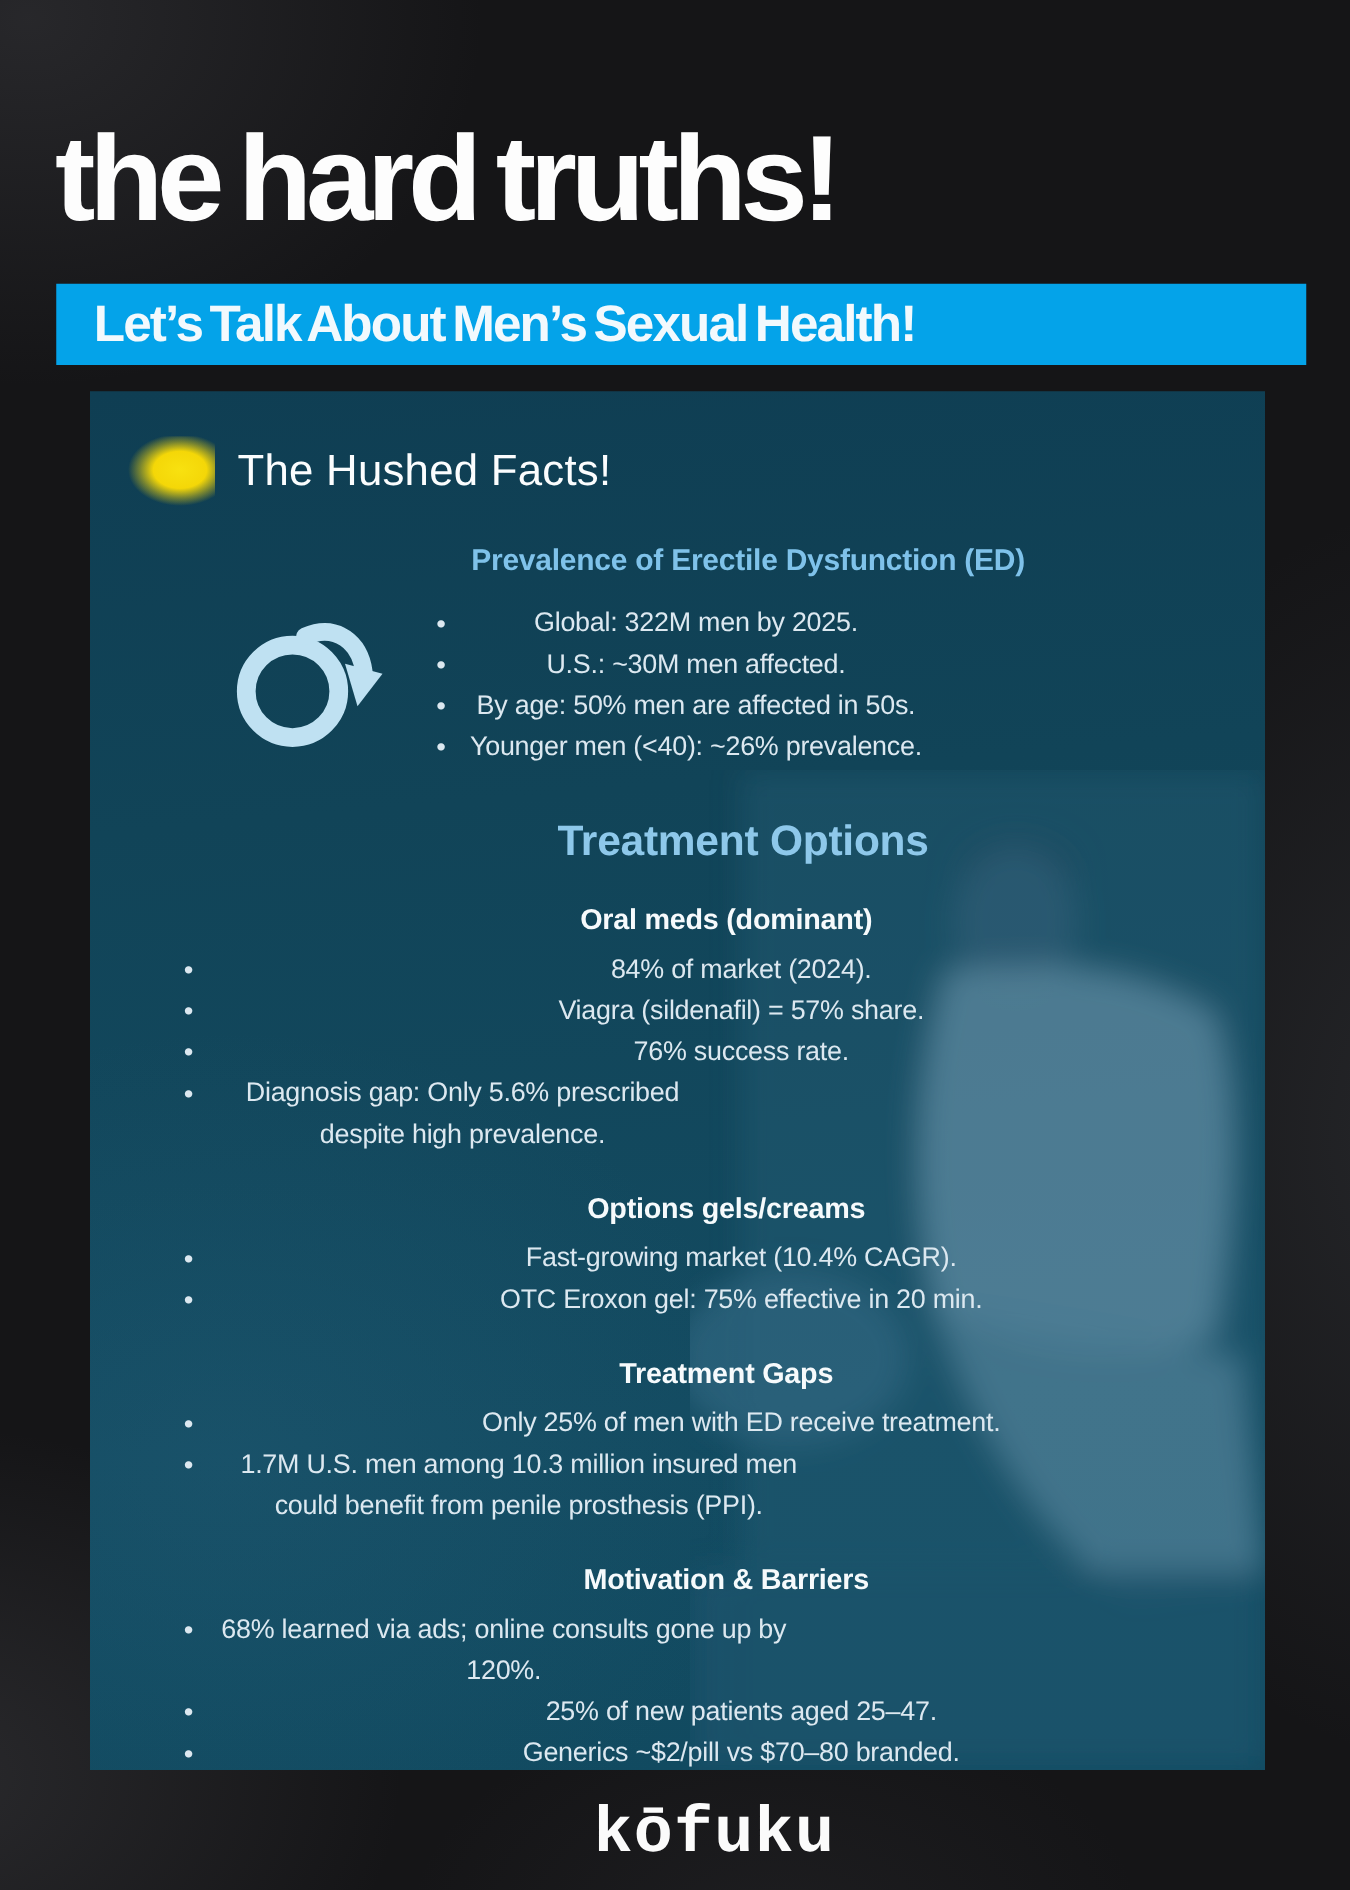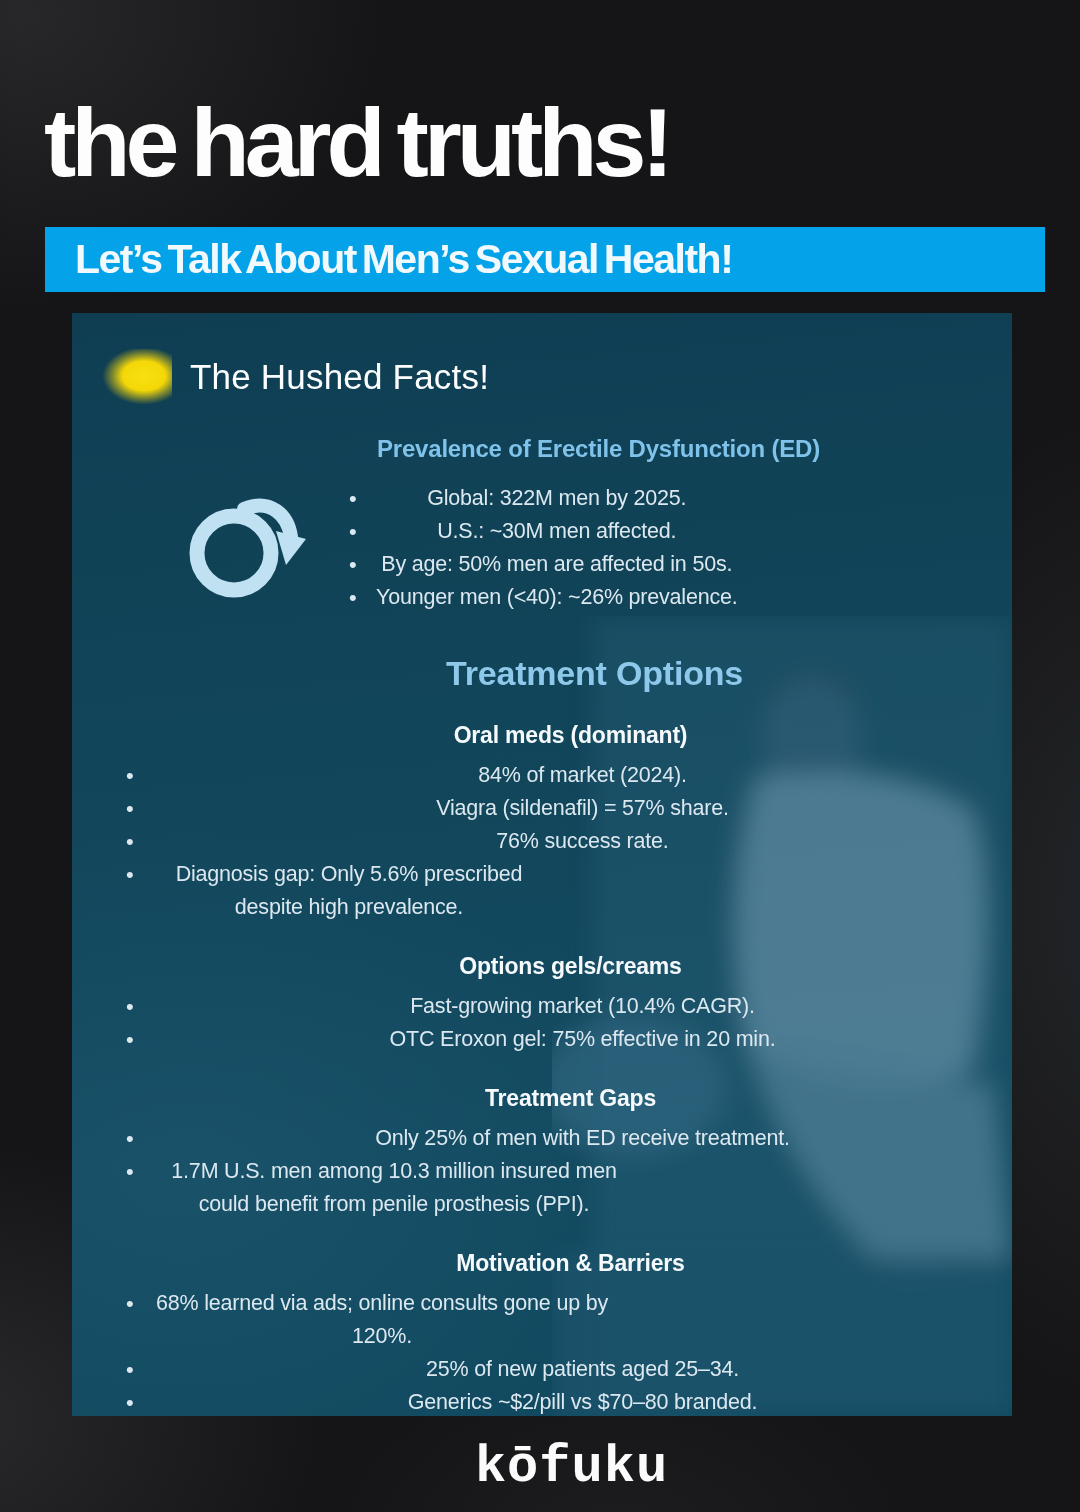--- a/index.html
+++ b/index.html
@@ -57,21 +57,21 @@
   .bullets{list-style:none;margin:0;padding:0;}
   .bullets li{
     position:relative;padding-left:36px;
     font-size:21.5px;line-height:33px;color:#dce8f0;letter-spacing:-.2px;
   }
   .bullets li::before{
     content:"•";position:absolute;left:9px;top:0;
     font-size:22px;color:#dce8f0;
   }
   .prevalence-row .bullets{margin:-3px 0 0 30px;}
-  .subsection{margin-left:57px;}
+  .subsection{margin-left:78px;}
   .sub-title{margin-top:29px;font-size:23px;font-weight:700;color:#f6fafc;letter-spacing:-.2px;}
   .subsection .bullets{margin-top:10px;margin-left:-12px;}
   .w390{max-width:392px;}
   .w480{max-width:482px;}
   .w455{max-width:458px;}
   
   .brand{
     position:absolute;left:16px;right:0;top:1438px;text-align:center;
     font-family:Liberation Mono, monospace;
     font-size:52px;font-weight:700;color:#fbfbfb;letter-spacing:1px;
@@ -154,21 +154,21 @@
         <ul class="bullets">
           <li>Only 25% of men with ED receive treatment.</li>
           <li class="w480">1.7M U.S. men among 10.3 million insured men could benefit from penile prosthesis (PPI).</li>
         </ul>
       </div>
 
       <div class="subsection">
         <div class="sub-title">Motivation &amp; Barriers</div>
         <ul class="bullets">
           <li class="w455">68% learned via ads; online consults gone up by 120%.</li>
-          <li>25% of new patients aged 25–34.</li>
+          <li>25% of new patients aged 25–47.</li>
           <li>Generics ~$2/pill vs $70–80 branded.</li>
           <li>55% avoid doctors; online forums help normalize.</li>
         </ul>
       </div>
     </div>
   </div>
 
   <div class="brand">kōfuku</div>
 
 </div>

